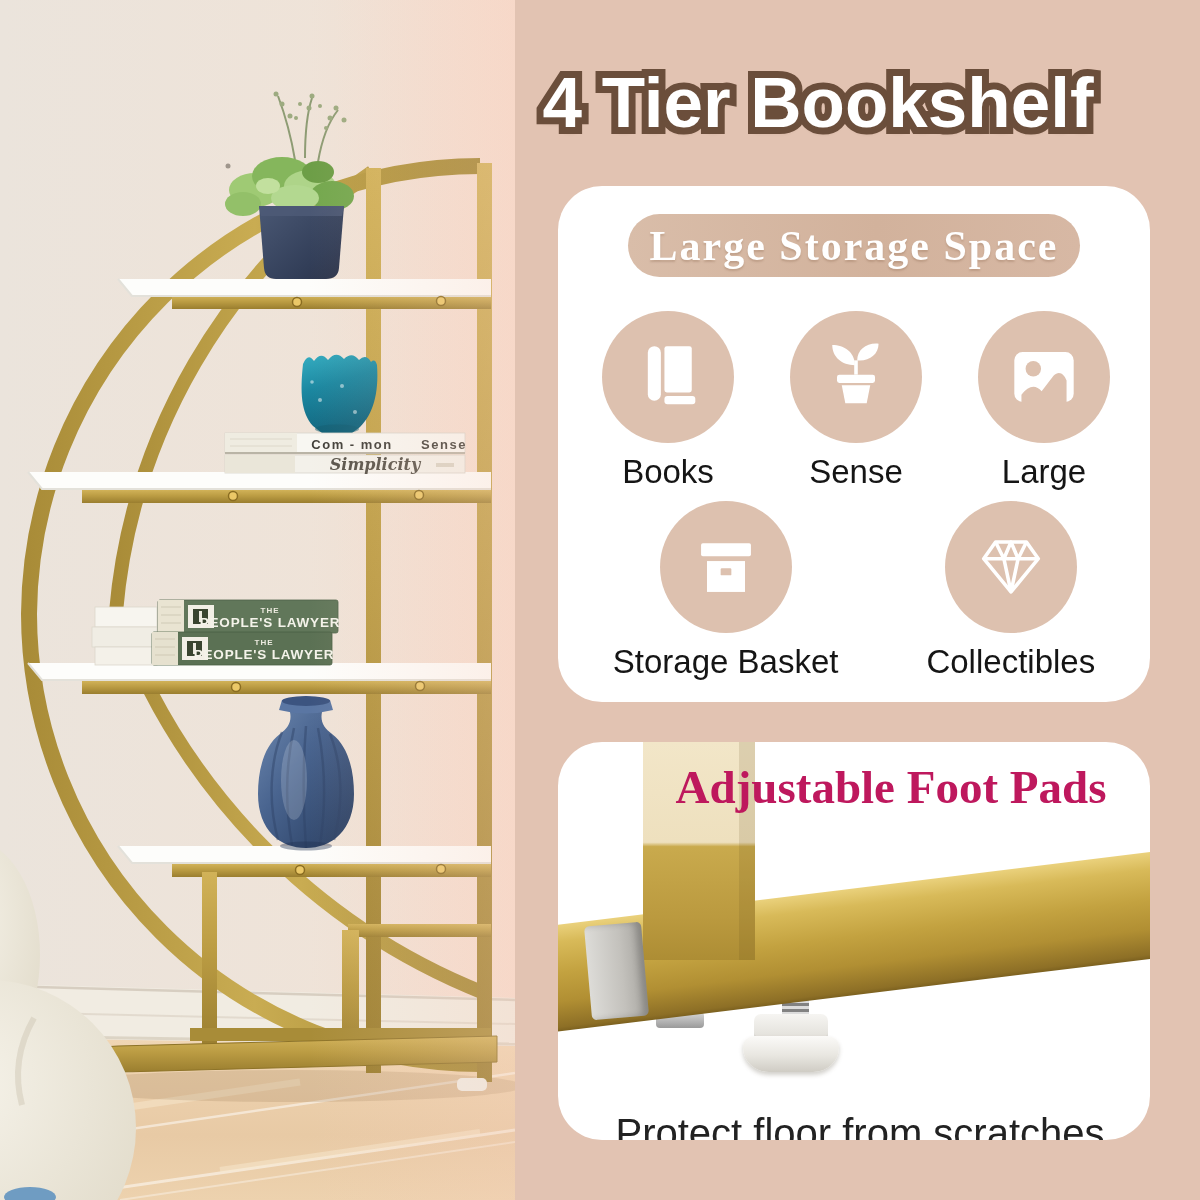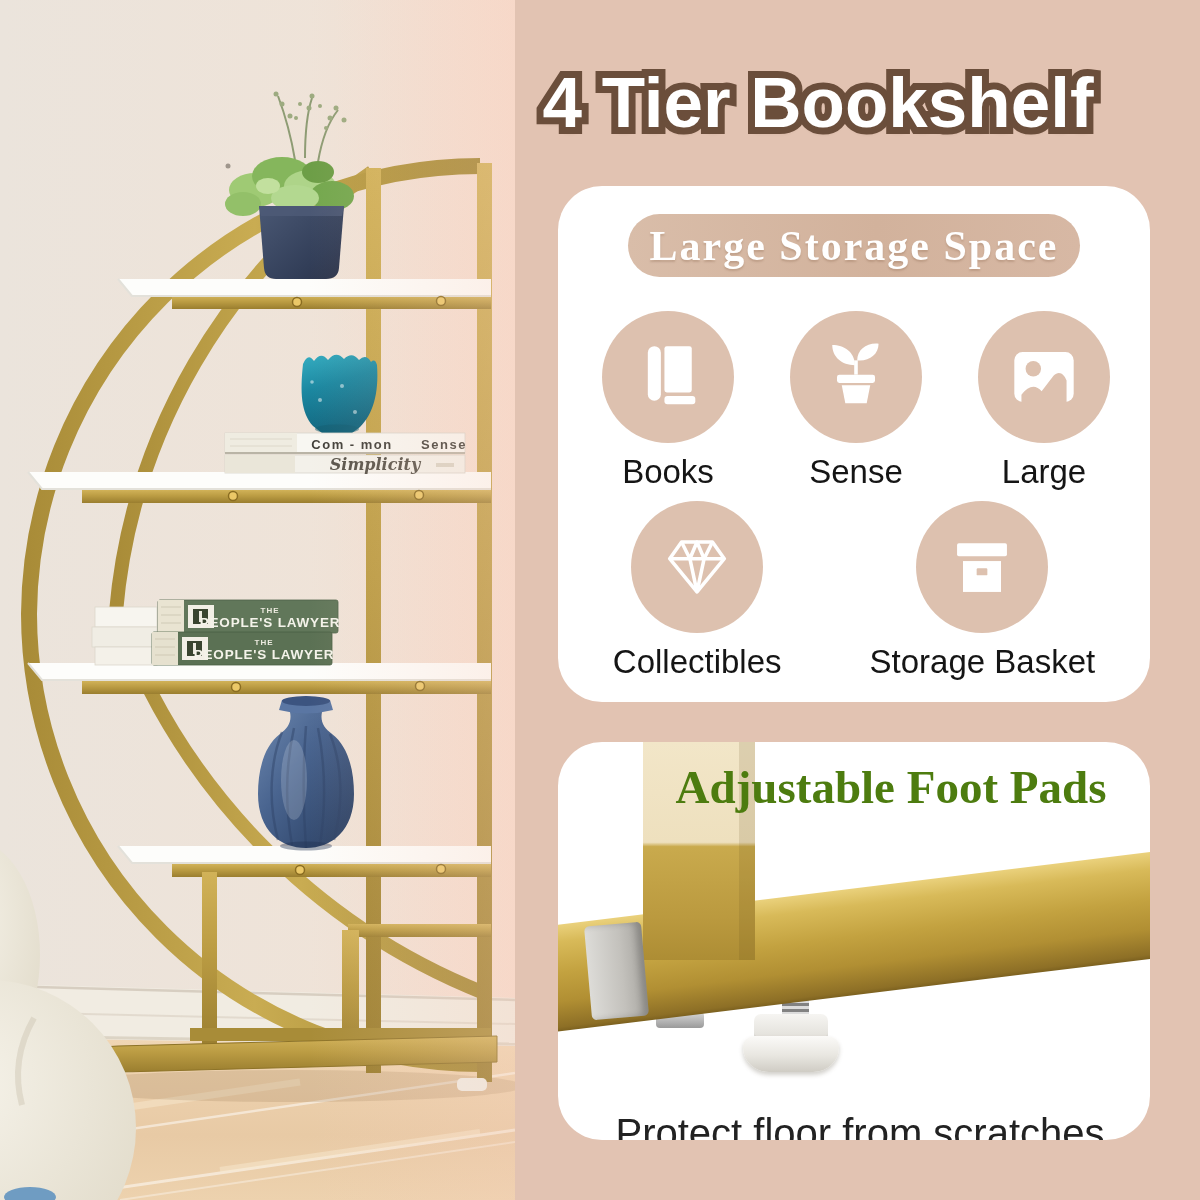--- a/index.html
+++ b/index.html
@@ -59,21 +59,21 @@
     background:repeating-linear-gradient(180deg,#dcdcdc 0 3px,#828282 3px 6px); }
   .fp-washer { position:absolute; left:98px; top:270px; width:48px; height:16px; z-index:0; border-radius:4px;
     background:linear-gradient(180deg,#d8d8d8,#9a9a9a); }
   .fp-foot { position:absolute; left:185px; top:272px; width:96px; height:58px; z-index:3; }
   .fp-foot .top { position:absolute; left:11px; top:0; width:74px; height:26px; border-radius:7px;
     background:linear-gradient(180deg,#f6f5f2,#e2e0da); border-bottom:2px solid #bdbab2; }
   .fp-foot .base { position:absolute; left:0; top:22px; width:96px; height:36px;
     border-radius:12px 12px 26px 26px / 10px 10px 24px 24px;
     background:linear-gradient(180deg,#fbfaf8,#e8e6e0 55%,#cfccc4); box-shadow:0 3px 4px rgba(80,70,50,.25); }
   .fp-title { position:absolute; left:0; top:18px; width:100%; padding-left:74px; text-align:center; z-index:5;
-    font-family:"Liberation Serif", serif; font-weight:bold; font-size:47px; color:#4d7c0f; }
+    font-family:"Liberation Serif", serif; font-weight:bold; font-size:47px; color:#be185d; }
   .fp-caption { position:absolute; left:0; top:369px; width:100%; padding-left:12px; text-align:center; z-index:5;
     font-size:40px; color:#222; }
 </style>
 </head>
 <body>
 
 <div class="canvas">
 
   <div class="photo">
     <svg width="515" height="1200" viewBox="0 0 515 1200">
@@ -344,38 +344,38 @@
               <path d="M13,53 L13,47 C19,39 25,38 30,44 L40,31 C45,26 49,30 51,35 L51,53 Z" fill="var(--circle-bg,#ddc1af)"></path>
             </svg>
           </div>
           <div class="lbl">Large</div>
         </div>
       </div>
 
       <div class="icon-row2">
         <div class="feature">
           <div class="circle">
+            <svg viewBox="0 0 64 64">
+              <rect x="11" y="12" width="42" height="11" rx="1.5" fill="#ffffff"></rect>
+              <rect x="16" y="27" width="32" height="26" fill="#ffffff"></rect>
+              <rect x="27.5" y="33" width="9" height="6" rx="1" fill="var(--circle-bg,#ddc1af)"></rect>
+            </svg>
+          </div>
+          <div class="lbl">Storage Basket</div>
+        </div>
+        <div class="feature">
+          <div class="circle">
             <svg viewBox="0 0 64 64" fill="none" stroke="#ffffff" stroke-width="3" stroke-linejoin="round">
               <path d="M19,11 L45,11 L55,25 L32,53 L9,25 Z"></path>
               <path d="M9,25 L55,25"></path>
               <path d="M19,11 L26,25 L32,11 L38,25 L45,11"></path>
               <path d="M26,25 L32,53 M38,25 L32,53"></path>
             </svg>
           </div>
           <div class="lbl">Collectibles</div>
-        </div>
-        <div class="feature">
-          <div class="circle">
-            <svg viewBox="0 0 64 64">
-              <rect x="11" y="12" width="42" height="11" rx="1.5" fill="#ffffff"></rect>
-              <rect x="16" y="27" width="32" height="26" fill="#ffffff"></rect>
-              <rect x="27.5" y="33" width="9" height="6" rx="1" fill="var(--circle-bg,#ddc1af)"></rect>
-            </svg>
-          </div>
-          <div class="lbl">Storage Basket</div>
         </div>
       </div>
     </div>
 
     <div class="card card-foot">
       <div class="fp-beam"></div>
       <div class="fp-leg">
           <div class="edge"></div>
         </div>
       <div class="fp-cap"></div>

